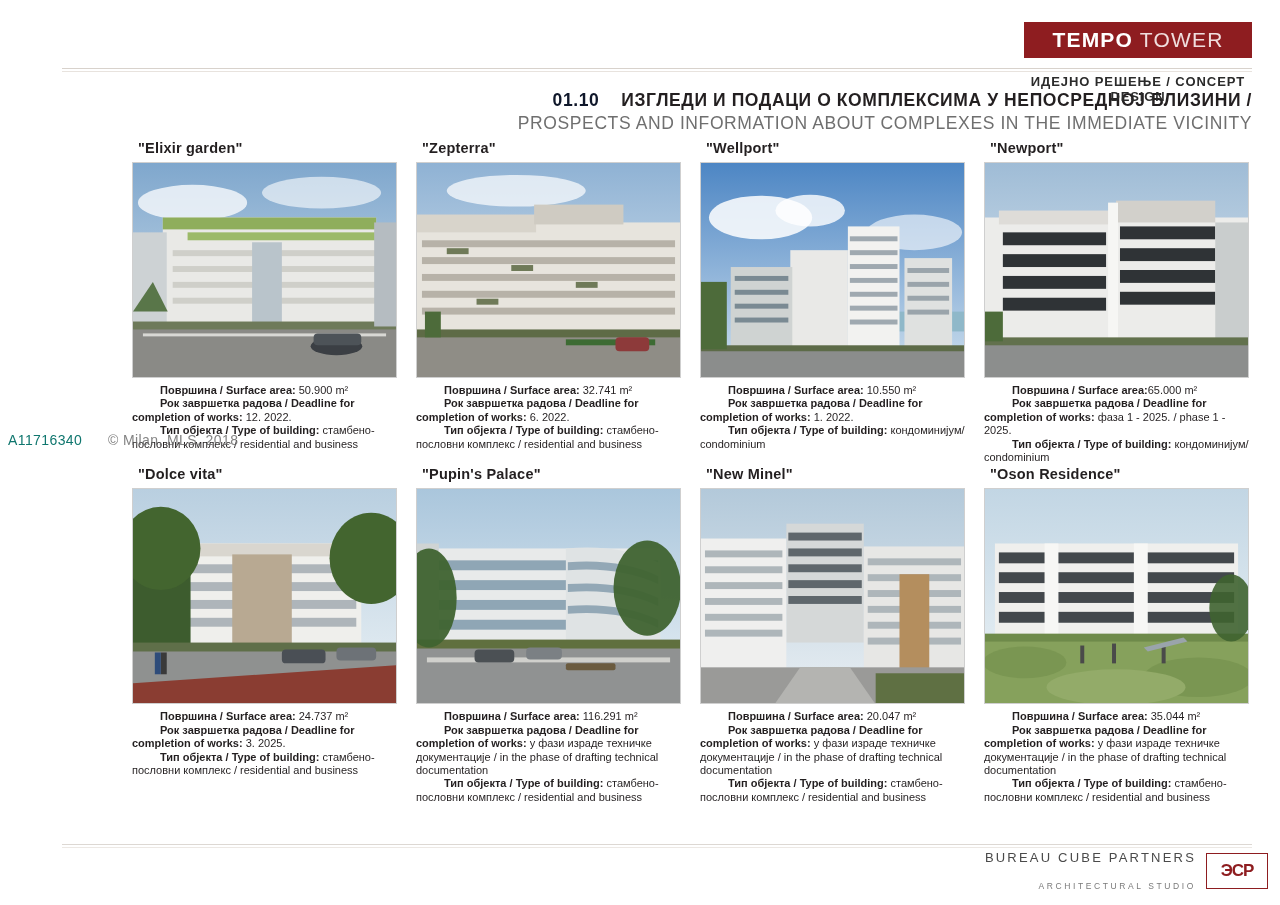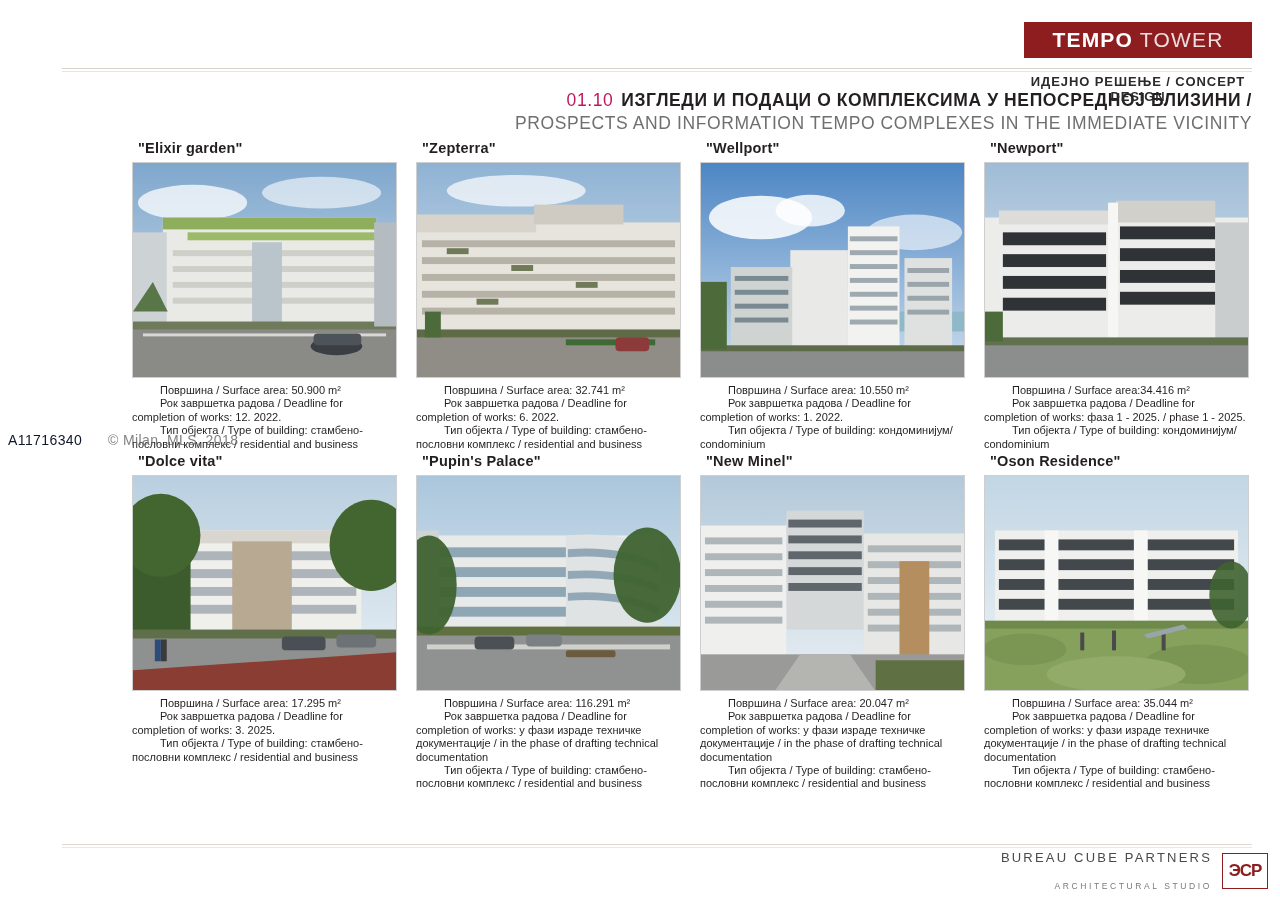--- a/index.html
+++ b/index.html
@@ -63,21 +63,21 @@
   .title-wrap {
     margin-top: 18px;
     padding-right: 28px;
     text-align: right;
   }
   .title-line1 {
     font-size: 17.5px;
     letter-spacing: 0.6px;
     color: #231f20;
   }
-  .title-line1 .num { font-weight: 400; color: #be185d; margin-right: 8px; }
+  .title-line1 .num { font-weight: 700; color: #0f172a; margin-right: 22px; }
   .title-line1 .cyr { font-weight: 700; }
   .title-line2 {
     font-size: 17.5px;
     letter-spacing: 0.6px;
     color: #6f6f6f;
     margin-top: 2px;
   }
 
   
   .grid {
@@ -109,21 +109,21 @@
     background: #cfd8e0;
   }
   .photo svg { display: block; width: 100%; height: 100%; }
 
   .info {
     margin-top: 6px;
     font-size: 11px;
     line-height: 13.4px;
     color: #231f20;
   }
-  .info .lbl { font-weight: 400; padding-left: 28px; }
+  .info .lbl { font-weight: 700; padding-left: 28px; }
   .info p { margin: 0 0 0 0; }
 
   
   .footer-rule {
     position: absolute;
     left: 62px; right: 28px;
     bottom: 60px;
     height: 1px;
     background: #ddd8d3;
   }
@@ -148,38 +148,38 @@
     letter-spacing: 2.2px;
     color: #4a4a4a;
   }
   .footer-sub {
     font-size: 8.5px;
     letter-spacing: 2.6px;
     color: #7a7a7a;
     margin-top: 16px;
   }
   .footer-mark {
-    width: 46px; height: 36px;
+    width: 62px; height: 36px;
     border: 1.5px solid #8e1d20;
     color: #8e1d20;
     font-size: 17px;
     font-weight: 700;
     letter-spacing: -1px;
     display: flex;
     align-items: center;
     justify-content: center;
   }
 
   
   .wm-id {
     position: absolute;
     left: 8px;
     top: 432px;
     font-size: 14px;
-    color: #0f172a;
+    color: #0f766e;
     letter-spacing: 0.4px;
     white-space: nowrap;
   }
   .wm-credit {
     position: absolute;
     left: 108px;
     top: 432px;
     font-size: 14px;
     color: #6d6d6d;
     letter-spacing: 0.4px;
@@ -206,21 +206,21 @@
     <div class="logo-sub">ИДЕЈНО РЕШЕЊЕ / CONCEPT DESIGN</div>
   </div>
   <div class="hairline"></div>
   <div class="hairline2"></div>
 </div>
 
 <div class="title-wrap">
   <div class="title-line1">
     <span class="num">01.10</span><span class="cyr">ИЗГЛЕДИ И ПОДАЦИ О КОМПЛЕКСИМА У НЕПОСРЕДНОЈ БЛИЗИНИ /</span>
   </div>
-  <div class="title-line2">PROSPECTS AND INFORMATION TEMPO COMPLEXES IN THE IMMEDIATE VICINITY</div>
+  <div class="title-line2">PROSPECTS AND INFORMATION ABOUT COMPLEXES IN THE IMMEDIATE VICINITY</div>
 </div>
 
 <div class="grid">
 
   <div class="card">
     <div class="card-title">"Elixir garden"</div>
     <div class="photo">
       <svg viewBox="0 0 265 216" preserveAspectRatio="none">
         <defs>
             <linearGradient id="sky1" x1="0" y1="0" x2="0" y2="1">
@@ -375,21 +375,21 @@
           <rect x="136" y="130" width="96" height="13"></rect>
         </g>
         <rect x="124" y="40" width="10" height="140" fill="#f6f6f4"></rect>
         <rect x="232" y="60" width="33" height="120" fill="#c9cdcd"></rect>
         <rect x="0" y="180" width="265" height="36" fill="#8c8e8d"></rect>
         <rect x="0" y="176" width="265" height="8" fill="#62714d"></rect>
         <rect x="0" y="150" width="18" height="30" fill="#4d6b3a"></rect>
       </svg>
     </div>
     <div class="info">
-      <p><span class="lbl">Површина / Surface area:</span><span>34.416 m²</span></p>
+      <p><span class="lbl">Површина / Surface area:</span><span>65.000 m²</span></p>
       <p><span class="lbl">Рок завршетка радова / Deadline for completion of works:</span><span> фаза 1 - 2025. / phase 1 - 2025.</span></p>
       <p><span class="lbl">Тип објекта / Type of building:</span><span>  кондоминијум/ condominium</span></p>
     </div>
   </div>
 
   <div class="card row2">
     <div class="card-title">"Dolce vita"</div>
     <div class="photo">
       <svg viewBox="0 0 265 216" preserveAspectRatio="none">
         <defs>
@@ -414,21 +414,21 @@
         <rect x="0" y="160" width="265" height="56" fill="#8f9190"></rect>
         <rect x="0" y="155" width="265" height="9" fill="#5f6f49"></rect>
         <path d="M0 196 L265 178 L265 216 L0 216 Z" fill="#8a3d32"></path>
         <rect x="150" y="162" width="44" height="14" rx="4" fill="#4a4f55"></rect>
         <rect x="205" y="160" width="40" height="13" rx="4" fill="#6d7277"></rect>
         <rect x="28" y="165" width="6" height="22" fill="#3a3a3a"></rect>
         <rect x="22" y="165" width="6" height="22" fill="#2e4c7a"></rect>
       </svg>
     </div>
     <div class="info">
-      <p><span class="lbl">Површина / Surface area:</span><span> 17.295 m²</span></p>
+      <p><span class="lbl">Површина / Surface area:</span><span> 24.737 m²</span></p>
       <p><span class="lbl">Рок завршетка радова / Deadline for completion of works:</span><span> 3. 2025.</span></p>
       <p><span class="lbl">Тип објекта / Type of building:</span><span> стамбено-пословни комплекс / residential and business</span></p>
     </div>
   </div>
 
   <div class="card row2">
     <div class="card-title">"Pupin's Palace"</div>
     <div class="photo">
       <svg viewBox="0 0 265 216" preserveAspectRatio="none">
         <defs>

